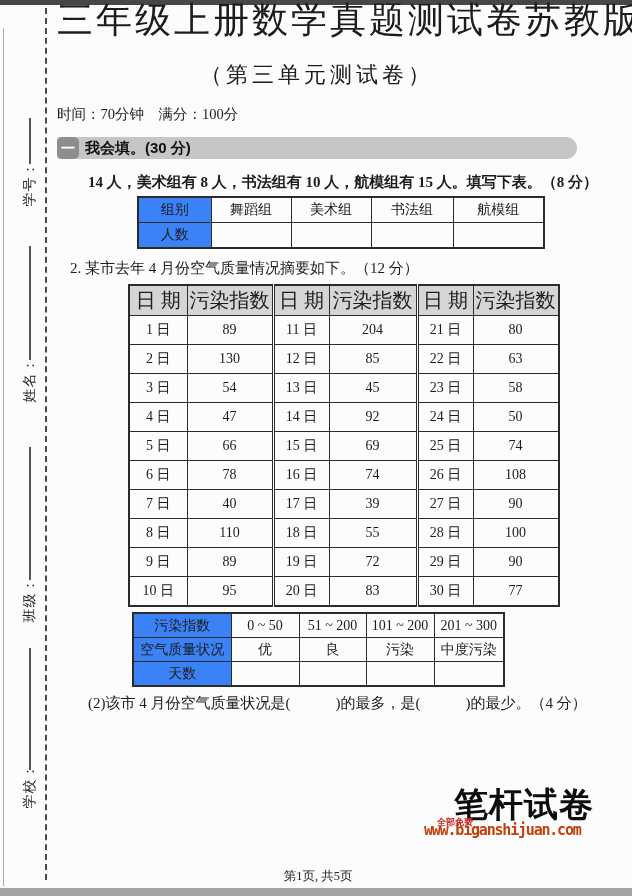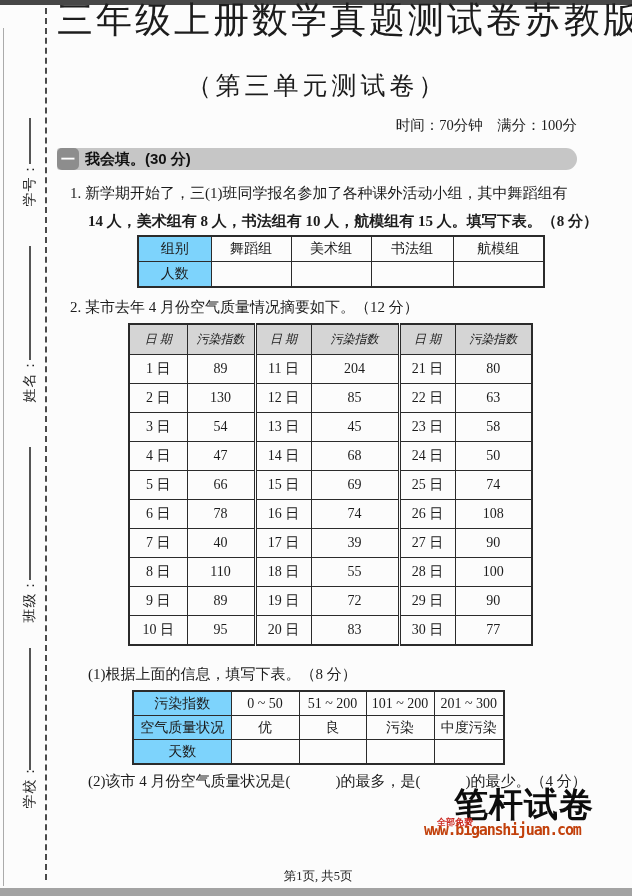--- a/index.html
+++ b/index.html
@@ -11,22 +11,22 @@
   .bottombar{position:absolute;left:0;top:888px;width:100%;height:8px;background:#a3a3a3;}
   .edge-line{position:absolute;left:3px;top:28px;width:1px;height:858px;background:#ababab;}
   .cut-line{position:absolute;left:45px;top:8px;height:872px;width:0;border-left:2px dashed #4a4a4a;}
   .m-line{position:absolute;left:29px;width:2px;background:#555;}
   .m-label{
     position:absolute;left:30px;transform:translate(-50%,-50%) rotate(-90deg);
     white-space:nowrap;font-size:14px;color:#222;letter-spacing:1px;
   }
   .content{position:absolute;left:57px;top:0;width:520px;}
   .title{font-size:36px;line-height:40px;text-align:center;letter-spacing:3px;font-weight:500;white-space:nowrap;}
-  .subtitle{margin-top:31px;font-size:25px;line-height:30px;text-align:center;letter-spacing:4px;white-space:nowrap;}
-  .meta{margin-top:14px;font-size:14.5px;line-height:20px;text-align:right;white-space:nowrap;}
+  .subtitle{margin-top:20px;font-size:22px;line-height:30px;text-align:center;letter-spacing:4px;white-space:nowrap;}
+  .meta{margin-top:14px;font-size:14.5px;line-height:20px;text-align:left;white-space:nowrap;}
   .section-bar{position:relative;margin-top:13px;height:22px;background:#c6c6c6;border-radius:3px 11px 11px 3px;}
   .chip{
     position:absolute;left:0;top:0;width:22px;height:22px;background:#8d8d8d;border-radius:5px;
     color:#fff;font-weight:bold;font-size:14px;line-height:22px;text-align:center;
     font-family:"Liberation Sans","DejaVu Sans",sans-serif;
   }
   .section-title{
     position:absolute;left:28px;top:0;line-height:22px;font-size:15px;font-weight:bold;color:#111;
     font-family:"Liberation Sans","DejaVu Sans",sans-serif;white-space:nowrap;
   }
@@ -36,26 +36,26 @@
   .q2text{margin-top:8px;line-height:22px;}
   .sub{padding-left:31px;line-height:22px;}
   .sub1{margin-top:17px;}
   .sub2{margin-top:5px;}
   table.t{border-collapse:collapse;table-layout:fixed;}
   table.t td{
     border:1px solid #2b2b2b;text-align:center;vertical-align:middle;
     font-size:14px;padding:0 2px;overflow:hidden;white-space:nowrap;
   }
   table.t{border:2px solid #2b2b2b;}
-  .shade-col1 td:first-child{background:#7dd3fc;}
+  .shade-col1 td:first-child{background:#3b82f6;}
   .t1{margin-left:80px;margin-top:0;}
   .t1 td{height:24px;}
   .t-air{margin-left:71px;margin-top:5px;}
   .t-air td{height:28px;font-size:15px;}
-  .t-air tr:first-child td{background:#d5d5d5;font-size:12px;height:29px;font-style:italic;}
+  .t-air tr:first-child td{background:#d5d5d5;font-size:20px;height:29px;}
   .t-air td:nth-child(3),.t-air td:nth-child(5){border-left:3px double #2b2b2b;}
   .t3{margin-left:75px;margin-top:5px;}
   .t3 td{height:23px;}
   .page-number{position:absolute;left:318px;top:868px;transform:translateX(-50%);font-size:12.5px;color:#222;white-space:nowrap;}
   .logo{position:absolute;left:424px;top:784px;width:180px;}
   .logo-tag{position:absolute;left:13px;top:32px;font-size:9px;font-weight:bold;color:#cc2b24;
     font-family:"Liberation Sans","DejaVu Sans",sans-serif;white-space:nowrap;}
   .logo-brand{margin-left:30px;font-size:34px;line-height:40px;font-weight:bold;color:#0d0d0d;
     font-family:"Liberation Sans","DejaVu Sans",sans-serif;letter-spacing:1px;white-space:nowrap;}
   .logo-url{margin-top:-3px;font-size:15px;font-weight:bold;letter-spacing:-1.2px;color:#c2410c;
@@ -82,21 +82,20 @@
     <div class="title">三年级上册数学真题测试卷苏教版</div>
     <div class="subtitle">（第三单元测试卷）</div>
     <div class="meta">时间：70分钟　满分：100分</div>
 
     <div class="section-bar">
       <span class="chip">一</span>
       <span class="section-title">我会填。(30 分)</span>
     </div>
 
     <div class="q1block">
-      <div class="qline">1. 新学期开始了，三(1)班同学报名参加了各种课外活动小组，其中舞蹈组有</div>
       <div class="qline indent">14 人，美术组有 8 人，书法组有 10 人，航模组有 15 人。填写下表。（8 分）</div>
     </div>
 
     <table class="t t1 shade-col1">
       <colgroup>
           <col style="width:73px">
           <col style="width:80px">
           <col style="width:80px">
           <col style="width:82px">
           <col style="width:91px">
@@ -160,21 +159,21 @@
             <td>54</td>
             <td>13 日</td>
             <td>45</td>
             <td>23 日</td>
             <td>58</td>
           </tr>
           <tr>
             <td>4 日</td>
             <td>47</td>
             <td>14 日</td>
-            <td>68</td>
+            <td>92</td>
             <td>24 日</td>
             <td>50</td>
           </tr>
           <tr>
             <td>5 日</td>
             <td>66</td>
             <td>15 日</td>
             <td>69</td>
             <td>25 日</td>
             <td>74</td>
@@ -215,21 +214,20 @@
             <td>10 日</td>
             <td>95</td>
             <td>20 日</td>
             <td>83</td>
             <td>30 日</td>
             <td>77</td>
           </tr>
         </tbody>
     </table>
 
-    <div class="qline sub sub1">(1)根据上面的信息，填写下表。（8 分）</div>
 
     <table class="t t3 shade-col1">
       <colgroup>
           <col style="width:98px">
           <col style="width:68px">
           <col style="width:67px">
           <col style="width:68px">
           <col style="width:70px">
         </colgroup>
       <tbody>

